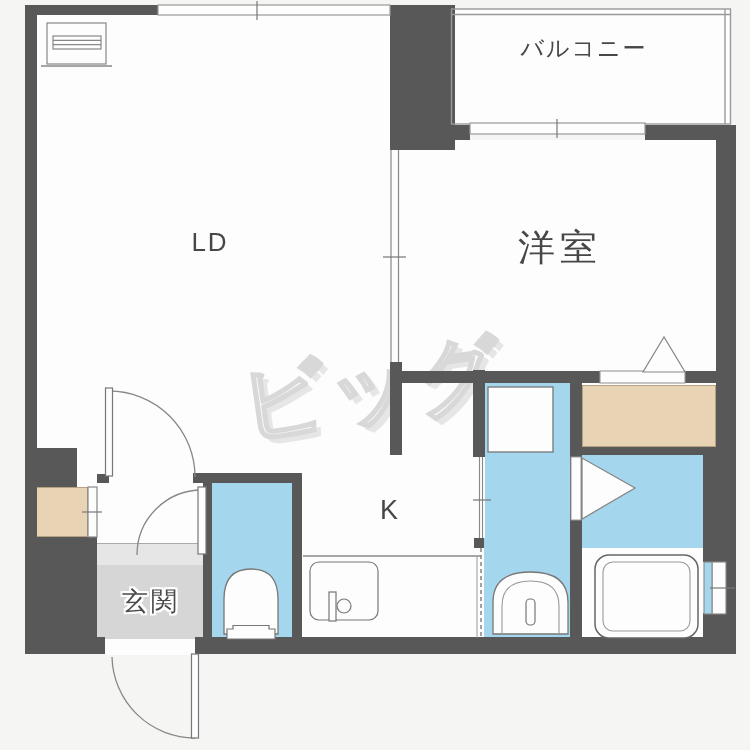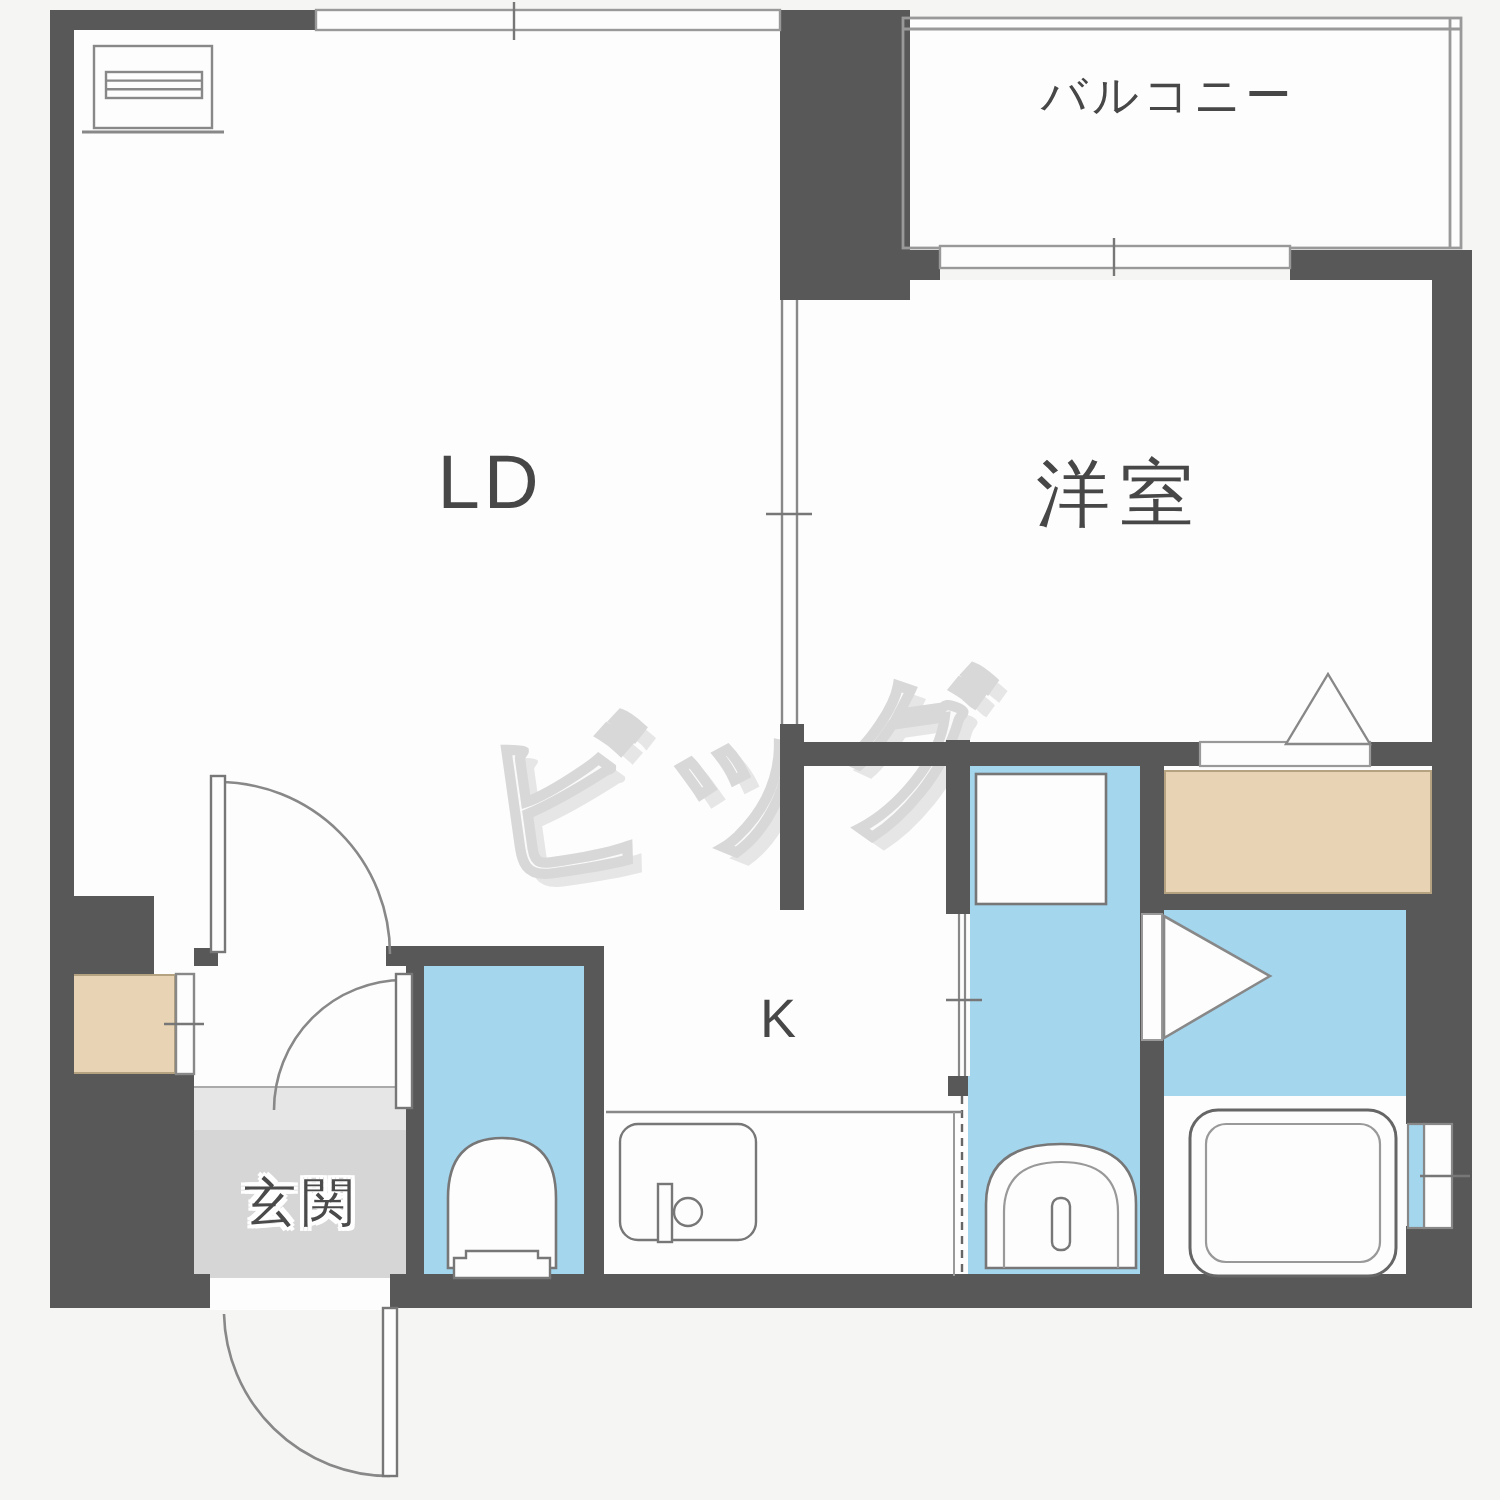--- a/index.html
+++ b/index.html
@@ -7,21 +7,21 @@
         font-family:"Liberation Sans","DejaVu Sans",sans-serif;overflow:hidden;}
   .abs{position:absolute;}
   .floor{background:var(--c-floor,#fdfdfd);}
   .wall{background:var(--c-wall,#585858);}
   .wet{background:var(--c-wet,#a4d6ee);}
   .storage{background:var(--c-storage,#e8d4b4);border:1px solid #b5a280;box-sizing:border-box;}
   .step{background:var(--c-step,#e6e6e6);border-top:1px solid #aaa;box-sizing:border-box;}
   .genkan{background:var(--c-genkan,#d6d6d6);}
   .label{position:absolute;transform:translate(-50%,-50%);color:var(--c-text,#474747);
          white-space:nowrap;line-height:1;}
-  .lbl-ld{font-size:38px;letter-spacing:2px;margin-left:35px;}
+  .lbl-ld{font-size:26px;letter-spacing:2px;}
   .lbl-west{font-size:37px;letter-spacing:5px;}
   .lbl-balcony{font-size:23px;letter-spacing:2px;}
   .lbl-k{font-size:27px;}
   .lbl-genkan{font-size:26px;letter-spacing:3px;color:#4a4a4a;
       text-shadow:-2px -2px 0 #fff,2px -2px 0 #fff,-2px 2px 0 #fff,2px 2px 0 #fff,
                   0 -2px 0 #fff,0 2px 0 #fff,-2px 0 0 #fff,2px 0 0 #fff;text-align:center;}
   .watermark{position:absolute;left:372px;top:388px;transform:translate(-50%,-50%) rotate(-8deg);
       font-size:84px;font-weight:bold;color:#fafafa;letter-spacing:2px;
       -webkit-text-stroke:2.5px var(--c-watermark,#d8d8d8);
       text-shadow:5px 6px 0 #e6e6e6;z-index:3;}

